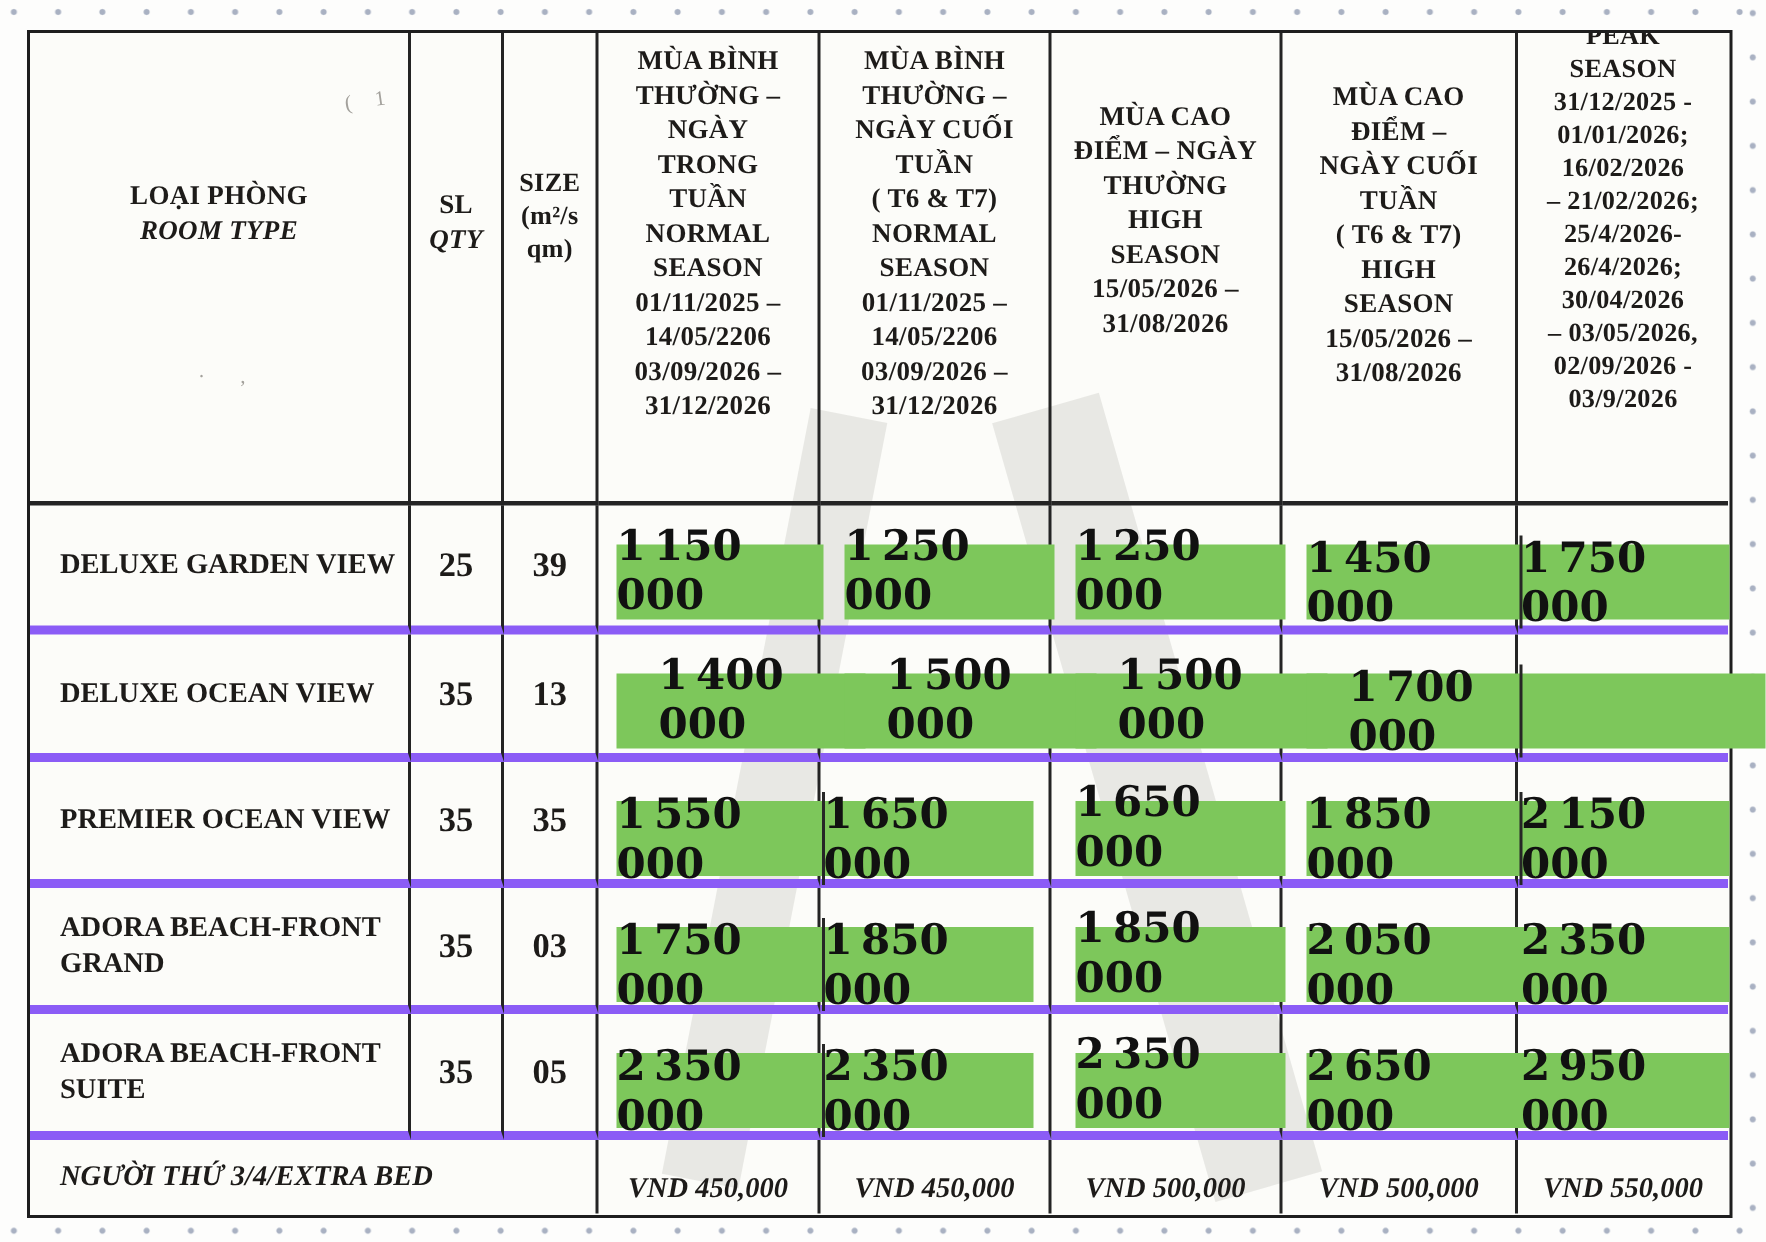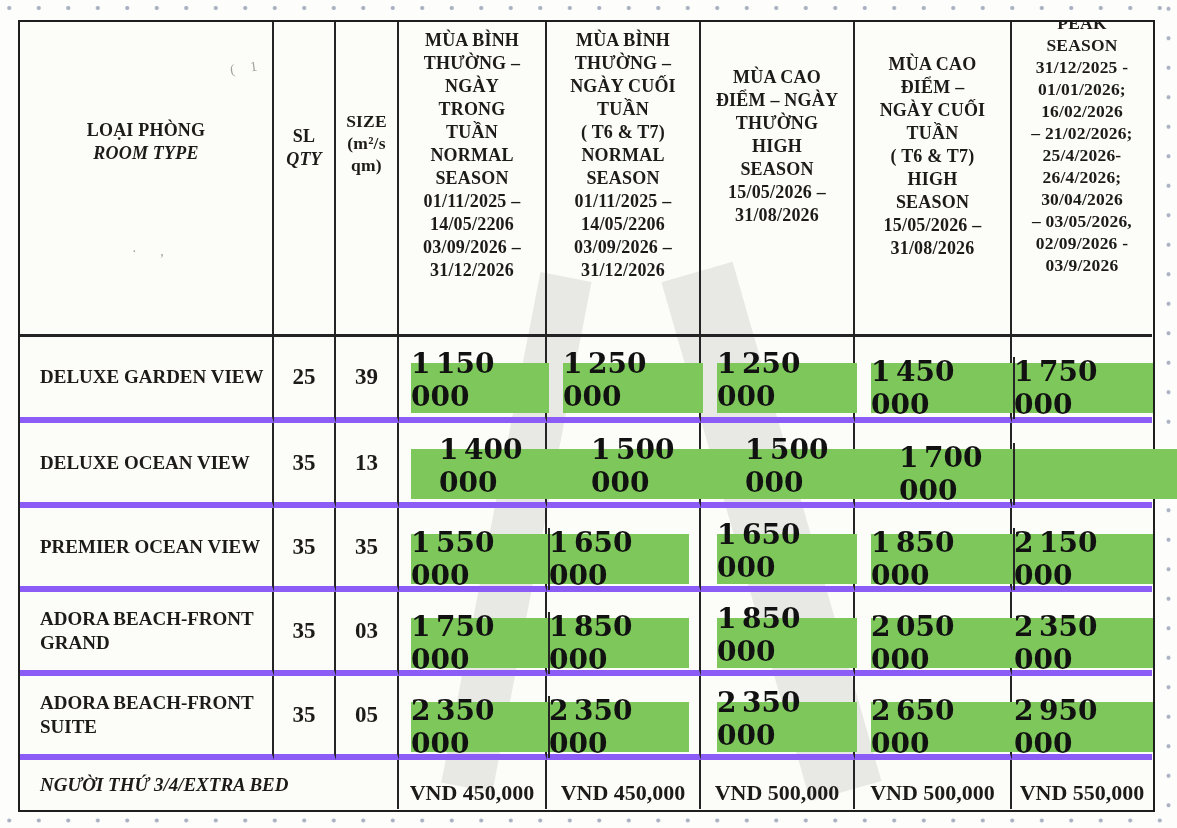--- a/index.html
+++ b/index.html
@@ -49,21 +49,21 @@
   .h-s3{justify-content:flex-start;padding-top:31px;}
   .h-s4{justify-content:flex-start;font-size:17.5px;line-height:22px;}
   .h-s4 .peak-shift{margin-top:-10px;}
 
   .c-name{align-items:flex-start;justify-content:center;text-align:left;
           padding-left:20px;padding-right:8px;font-size:19px;line-height:24px;}
   .c-num{justify-content:center;font-size:23px;}
   .c-empty{}
   .c-extra{align-items:flex-start;justify-content:center;text-align:left;
            padding-left:20px;font-size:19px;grid-column:1 / span 3;font-style:italic;}
-  .c-vnd{justify-content:center;padding-top:16px;font-size:22px;}
+  .c-vnd{justify-content:center;padding-top:16px;font-size:19px;font-style:italic;}
 
   
   .hl{position:absolute;height:50px;background:#7dc75b;display:flex;
       align-items:flex-end;justify-content:center;z-index:3;
       font-family:"DejaVu Serif",serif;font-weight:bold;font-size:28px;color:#111;}
   .hl .half{display:flex;align-items:center;justify-content:center;height:100%;}
   .hl .half-b{flex:1;}
   .r0{top:341px;} .r1{top:427px;padding-left:28px;} .r2{top:512px;} .r3{top:596px;} .r4{top:680px;}
   .c4{left:391px;width:138px;} .c5{left:543px;width:140px;} .c6{left:697px;width:140px;}
   .c45{left:391px;width:278px;} .c78{left:851px;width:282px;}

